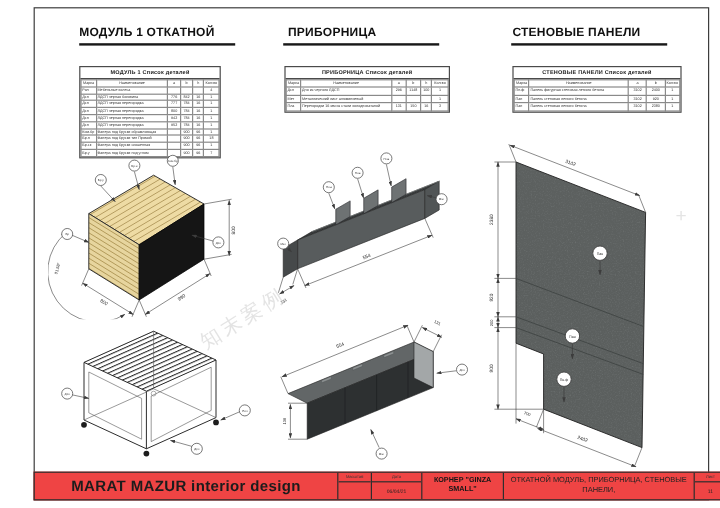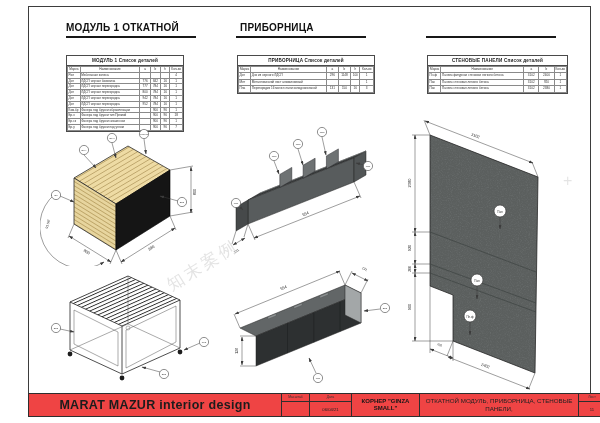--- a/index.html
+++ b/index.html
@@ -83,20 +83,21 @@
       </filter>
     </defs>
   </svg>
 
   <div class="frame"></div>
 
   <div class="sec-head" style="left:66px">МОДУЛЬ 1 ОТКАТНОЙ</div>
   <div class="sec-rule" style="left:66px;width:130px"></div>
   <div class="sec-head" style="left:240px">ПРИБОРНИЦА</div>
   <div class="sec-rule" style="left:236px;width:130px"></div>
+  <div class="sec-head" style="left:427px">СТЕНОВЫЕ ПАНЕЛИ</div>
   <div class="sec-rule" style="left:426px;width:130px"></div>
 
   <div class="tblwrap" style="left:66px;top:55px;width:118px">
     <div class="tbl-title">МОДУЛЬ 1 Список деталей</div>
     <table class="parts">
       <colgroup>
           <col style="width:11%">
           <col style="width:52%">
           <col style="width:9%">
           <col style="width:9%">

